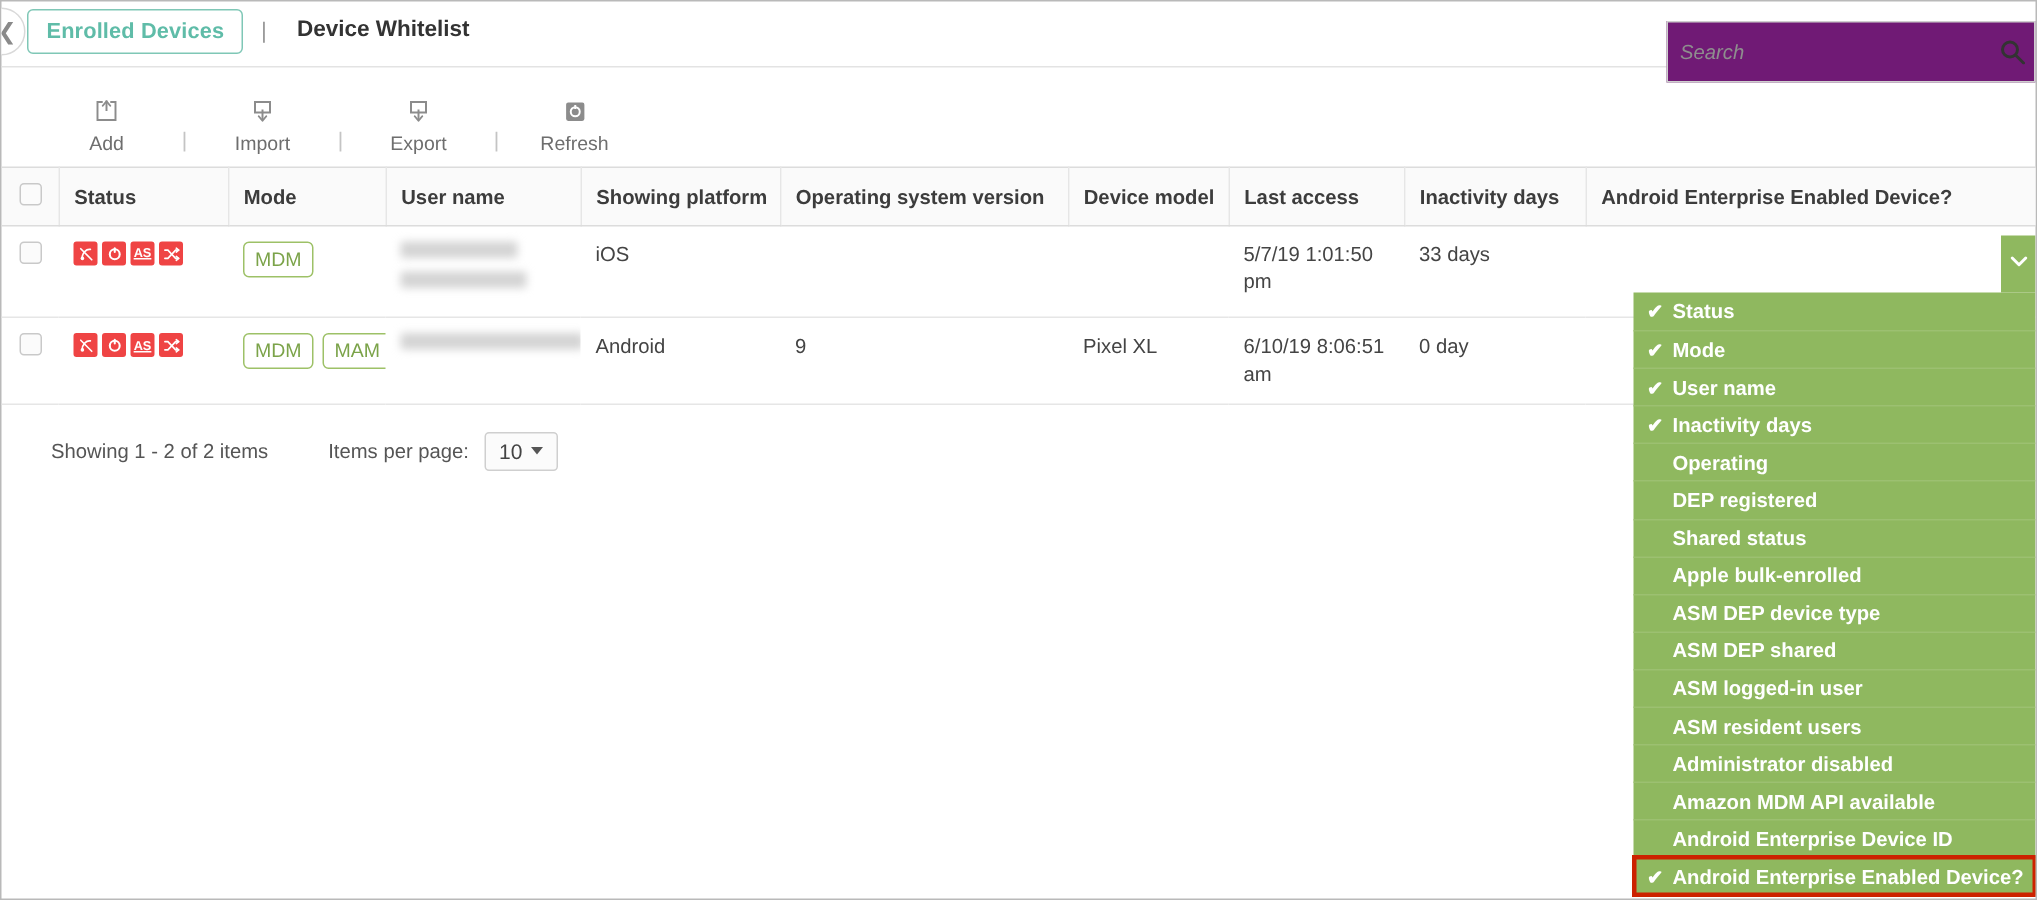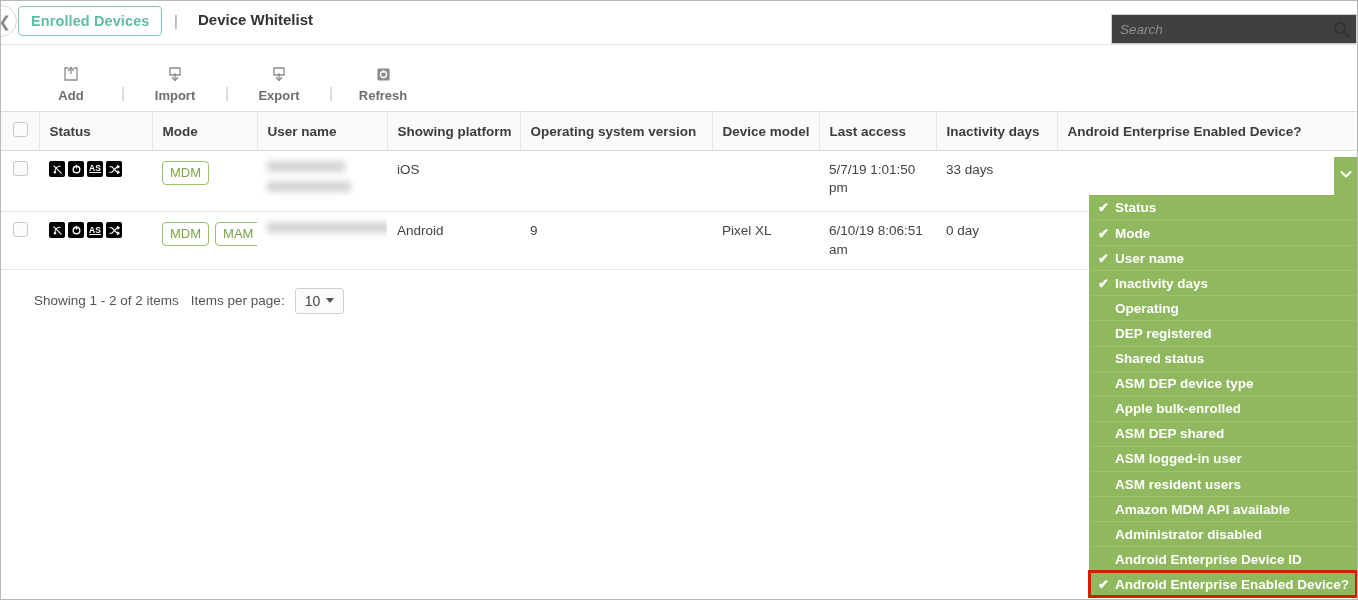--- a/index.html
+++ b/index.html
@@ -59,23 +59,23 @@
   }
   .page-title {
     position: absolute;
     left: 197px; top: 10px;
     font-size: 15px; font-weight: bold;
     color: #333;
   }
   .search-wrap {
     position: absolute;
     right: 0px; top: 13px;
-    width: 246px; height: 30px;
+    width: 246px; height: 41px;
     border: 1px solid #cfcfcf;
-    background: #404040;
+    background: #701a75;
     display: flex; align-items: center; margin-left: 44px;
   }
   .search-input {
     flex: 1;
     border: 0; outline: 0;
     height: 100%;
     padding: 0 8px;
     font-family: "Liberation Sans", sans-serif;
     font-size: 13.5px;
     font-style: italic;
@@ -105,21 +105,20 @@
     padding: 20px 0 8px 44px;
     gap: 0px;
   }
   .tb-item {
     width: 52px;
     display: flex; flex-direction: column;
     align-items: center; gap: 5px;
     color: #6e6e6e;
     font-size: 13px;
     cursor: pointer;
-    font-weight: bold;
   }
   .tb-ico { height: 18px; display: flex; align-items: center; justify-content: center; color:#8c8c8c; }
   .tb-div { width: 52px; text-align: center; color: #c4c4c4; font-size: 14px; padding-bottom: 2px; }
 
   
   .grid { width: 100%; }
   table.dt { border-collapse: collapse; width: 100%; table-layout: fixed; }
   table.dt th {
     background: #fafafa;
     border-top: 1px solid #dcdcdc;
@@ -151,21 +150,21 @@
     width: 15px; height: 15px;
     border: 1px solid #c9c9c9;
     border-radius: 3px;
     background: #fbfbfb;
     display: inline-block;
     cursor: pointer;
   }
   .st-icons { display: flex; gap: 3px; }
   .st-ico {
     width: 16px; height: 16px;
-    background: #000000;
+    background: #ef4444;
     border-radius: 2px;
     display: flex; align-items: center; justify-content: center;
     color: #fff;
     font-size: 8.5px;
     font-weight: bold;
     cursor: pointer;
     text-decoration: underline;
   }
   .badges { display: flex; gap: 6px; }
   .badge {
@@ -182,21 +181,21 @@
     height: 11px;
     border-radius: 2px;
     background: #d4d4d4;
     filter: blur(3px);
     margin-bottom: 4px;
   }
 
   
   .tfoot {
     display: flex; align-items: center;
-    gap: 12px;
+    gap: 40px;
     padding: 18px 0 0 33px;
     font-size: 13.5px; color: #555;
   }
   .ipp { display: flex; align-items: center; gap: 10px; }
   .ipp-select {
     border: 1px solid #cfcfcf;
     border-radius: 3px;
     background: #fbfbfb;
     padding: 4px 9px;
     font-size: 14px;
@@ -509,45 +508,45 @@
     <div class="dd-item">
         <span class="dd-check"></span>
         <span>DEP registered</span>
       </div>
     <div class="dd-item">
         <span class="dd-check"></span>
         <span>Shared status</span>
       </div>
     <div class="dd-item">
         <span class="dd-check"></span>
+        <span>Apple bulk-enrolled</span>
+      </div>
+    <div class="dd-item">
+        <span class="dd-check"></span>
         <span>ASM DEP device type</span>
       </div>
     <div class="dd-item">
         <span class="dd-check"></span>
-        <span>Apple bulk-enrolled</span>
-      </div>
-    <div class="dd-item">
-        <span class="dd-check"></span>
         <span>ASM DEP shared</span>
       </div>
     <div class="dd-item">
         <span class="dd-check"></span>
         <span>ASM logged-in user</span>
       </div>
     <div class="dd-item">
         <span class="dd-check"></span>
         <span>ASM resident users</span>
       </div>
     <div class="dd-item">
         <span class="dd-check"></span>
+        <span>Administrator disabled</span>
+      </div>
+    <div class="dd-item">
+        <span class="dd-check"></span>
         <span>Amazon MDM API available</span>
-      </div>
-    <div class="dd-item">
-        <span class="dd-check"></span>
-        <span>Administrator disabled</span>
       </div>
     <div class="dd-item">
         <span class="dd-check"></span>
         <span>Android Enterprise Device ID</span>
       </div>
     <div class="dd-item selected">
         <span class="dd-check">✔</span>
         <span>Android Enterprise Enabled Device?</span>
       </div>
   </div>

